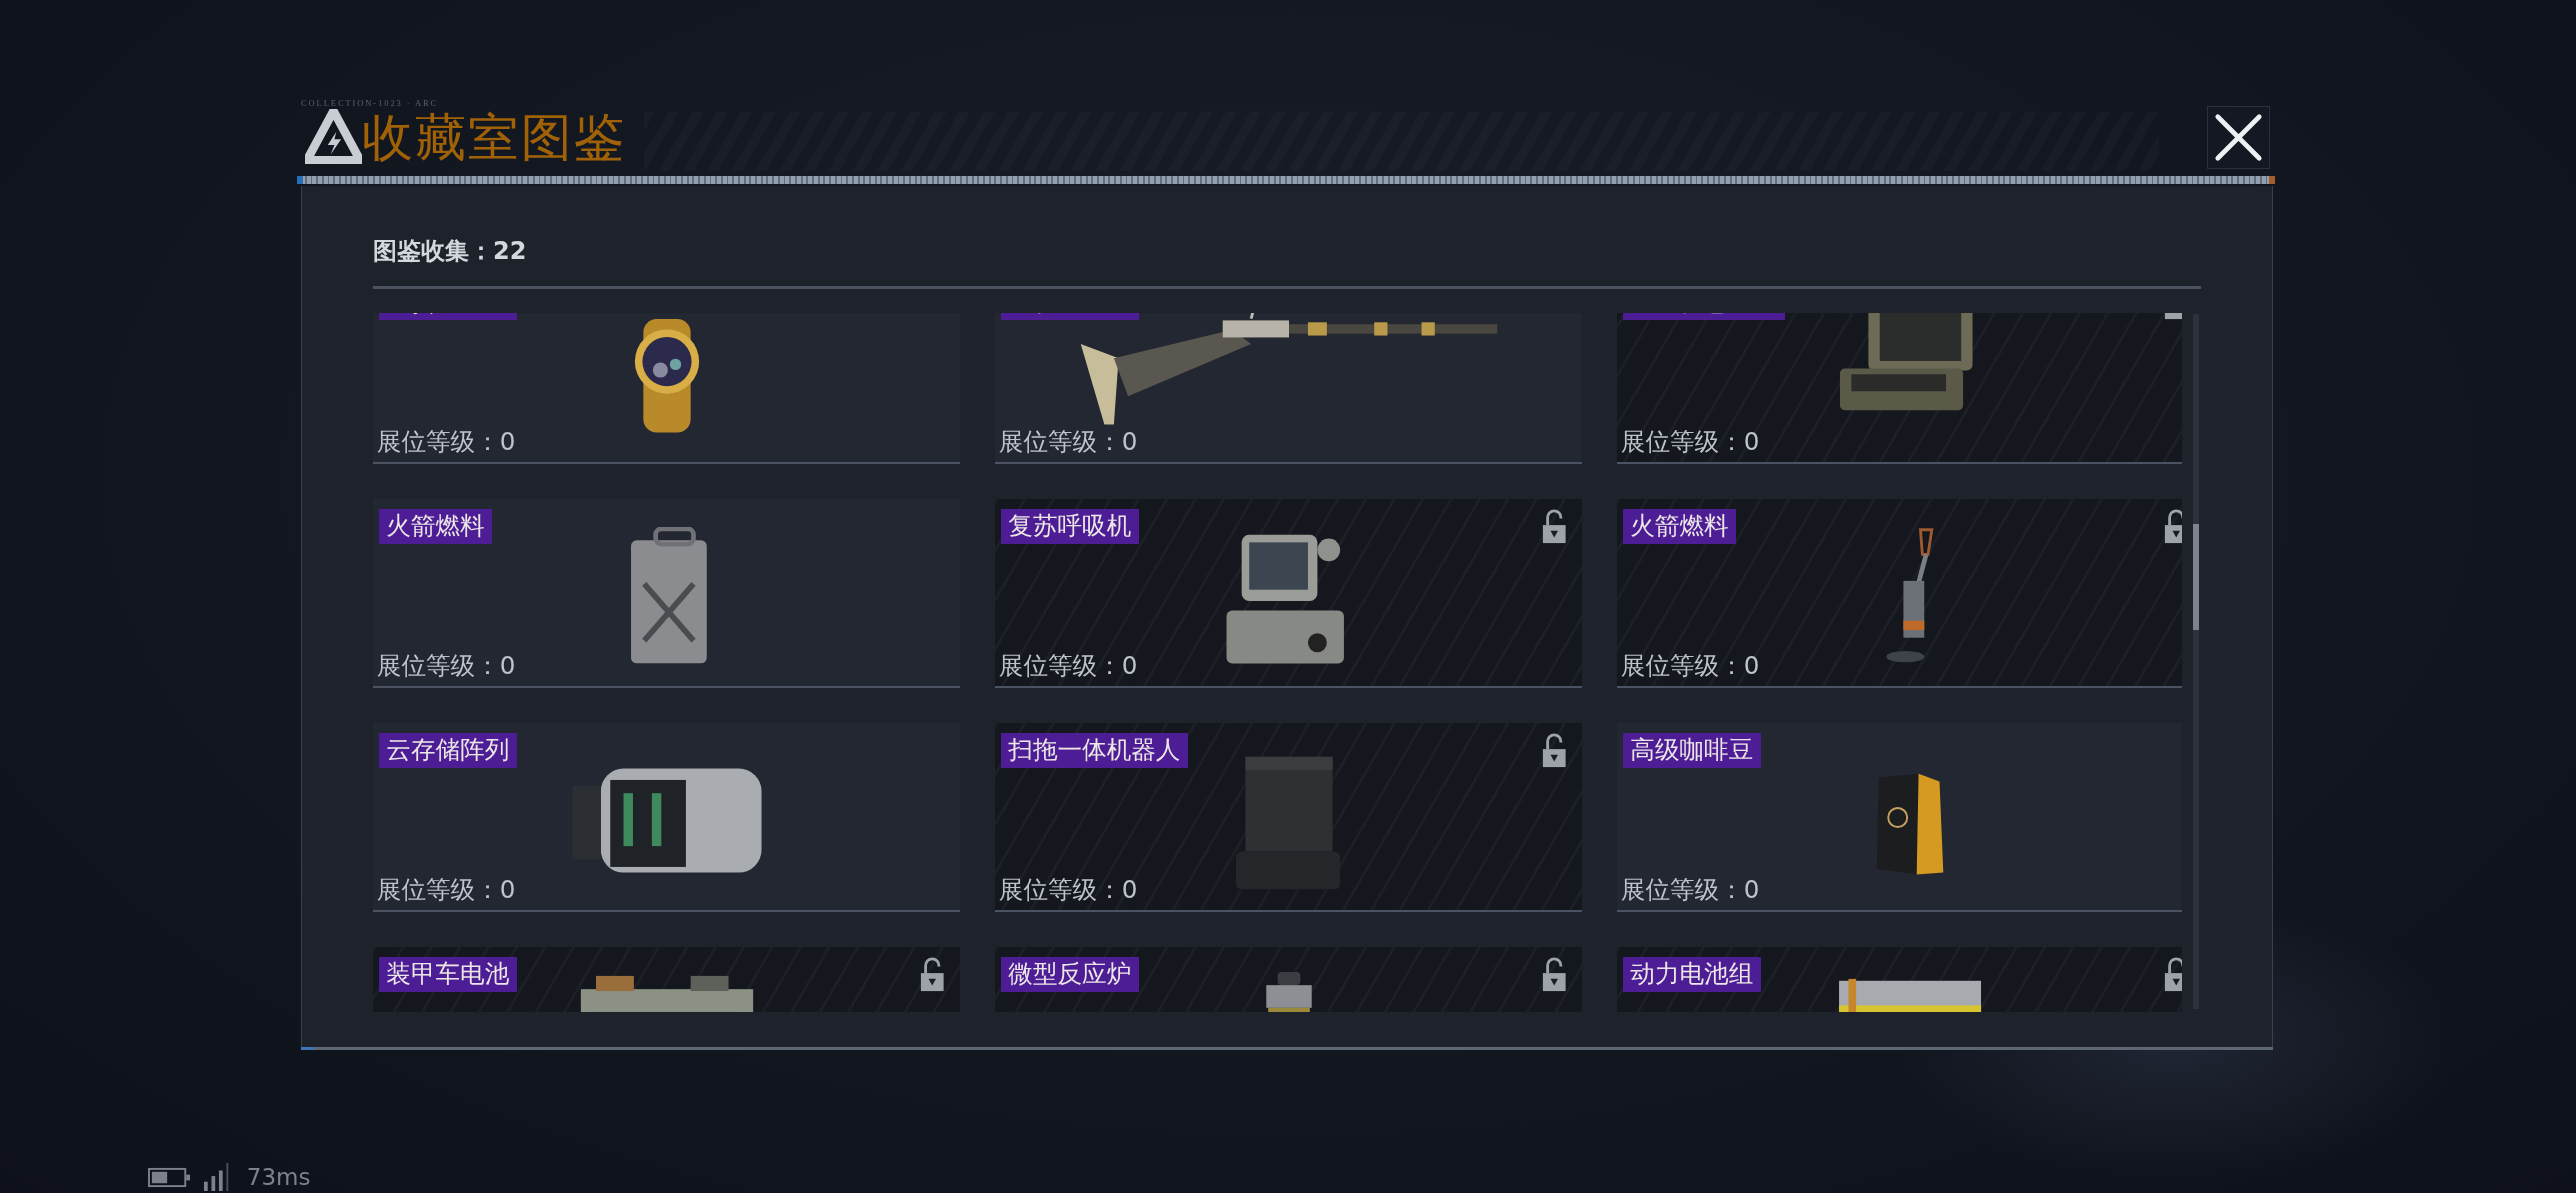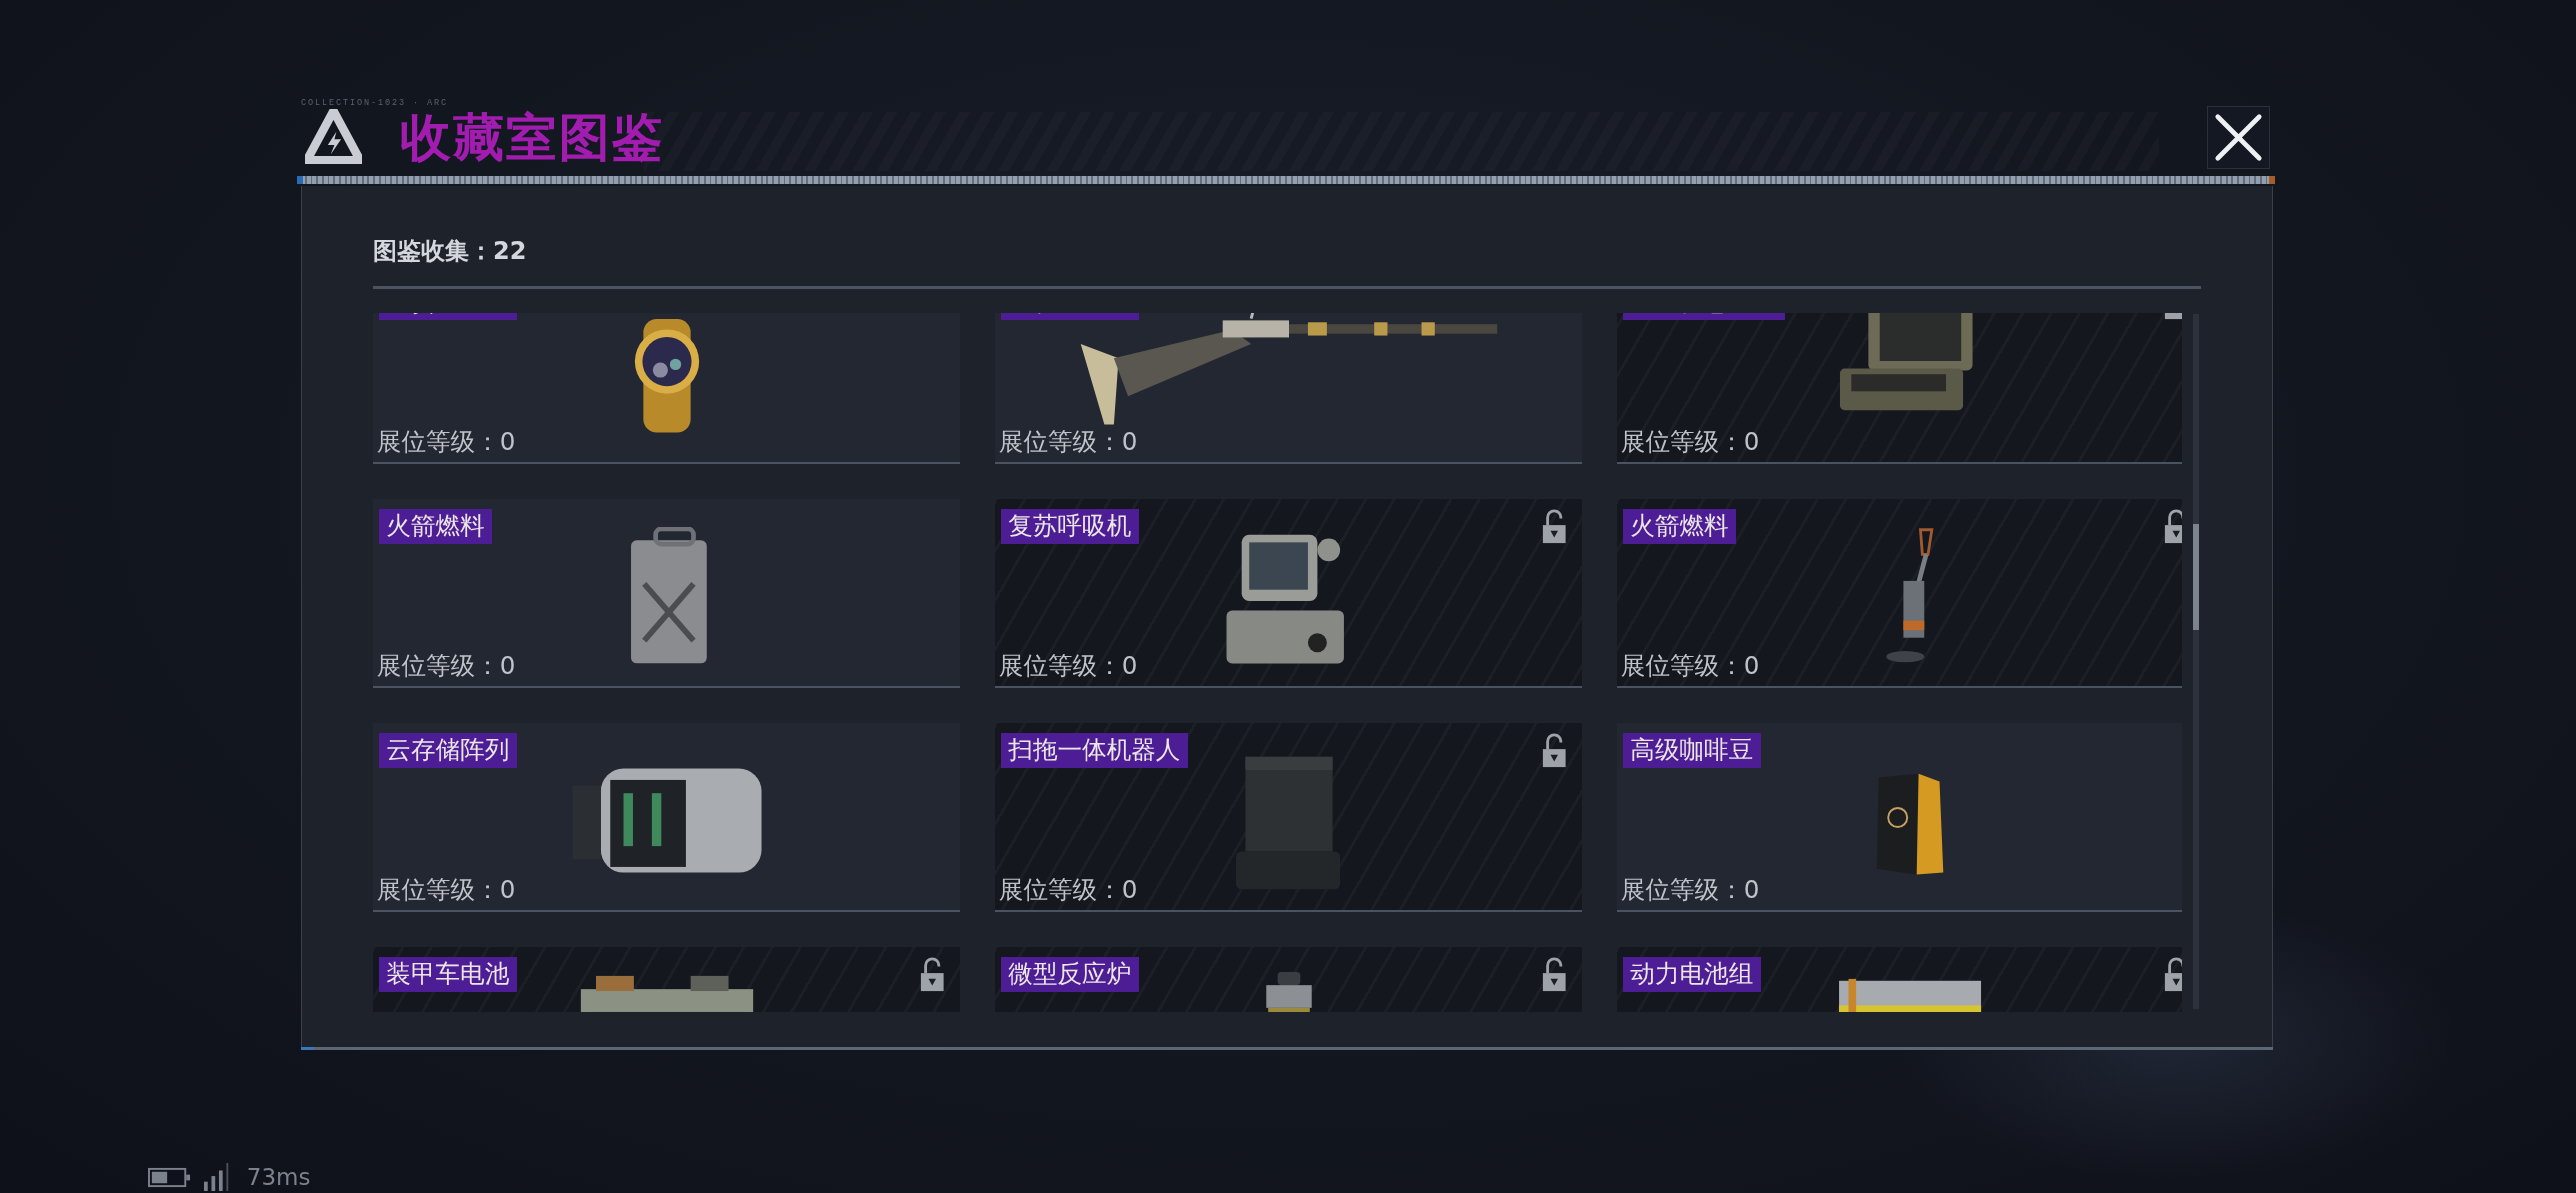--- a/index.html
+++ b/index.html
@@ -6,23 +6,23 @@
   body {
     width:2576px; height:1193px; overflow:hidden; position:relative;
     background: radial-gradient(ellipse at 50% 40%, #1a1f2a 0%, #12161f 60%, #0e1119 100%);
     font-family: "DejaVu Sans", "Liberation Sans", sans-serif;
     color:#d8dbe0;
   }
   .bg-glow {
     position:absolute; left:1894px; top:900px; width:568px; height:284px;
     background: radial-gradient(ellipse, rgba(60,70,95,0.35), rgba(0,0,0,0) 70%);
   }
-  .title-code { position:absolute; left:301px; top:98px; font-size:8.5px; color:#5a6070; letter-spacing:1.9px; font-family:Liberation Mono, monospace; }
+  .title-code { position:absolute; left:301px; top:98px; font-size:8.5px; color:#5a6070; letter-spacing:1.9px; font-family:Liberation Serif, serif; }
   .logo { position:absolute; left:305px; top:109px; width:57px; height:55px; }
-  .title-text { position:absolute; left:400px; top:104px; font-size:51px; font-weight:bold; color:#a21caf; letter-spacing:1.9px; }
+  .title-text { position:absolute; left:362px; top:104px; font-size:51px; font-weight:normal; color:#a16207; letter-spacing:1.9px; }
   .title-stripes {
     position:absolute; left:644px; top:112px; width:1515px; height:59px;
     background: repeating-linear-gradient(120deg, rgba(255,255,255,0.025) 0 9.5px, rgba(0,0,0,0) 9.5px 21px);
   }
   .title-rule {
     position:absolute; left:301px; top:176px; width:1970px; height:7.6px;
     background: repeating-linear-gradient(90deg, #a9b7c7 0 3.8px, #6f7d8d 3.8px 5.7px);
     opacity:0.85;
   }
   .title-rule::before { content:""; position:absolute; left:-3.8px; top:0; width:5.7px; height:7.6px; background:#2d7bd1; }

